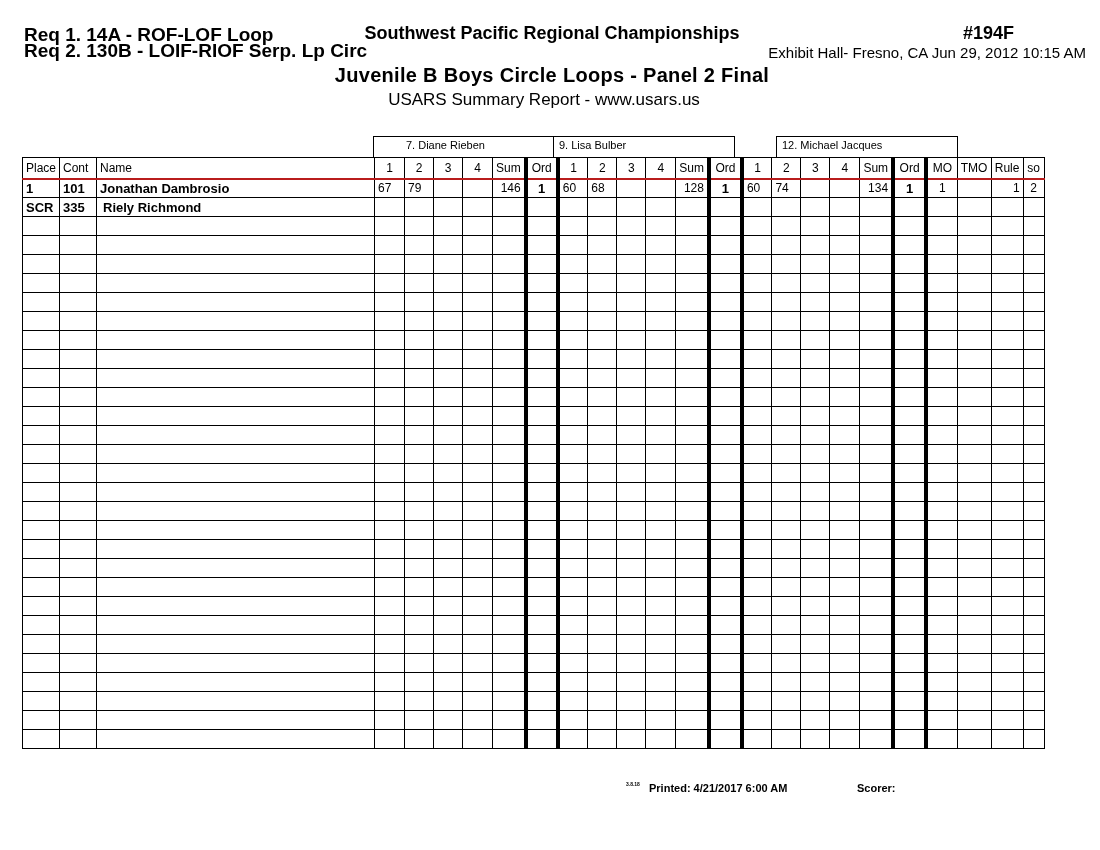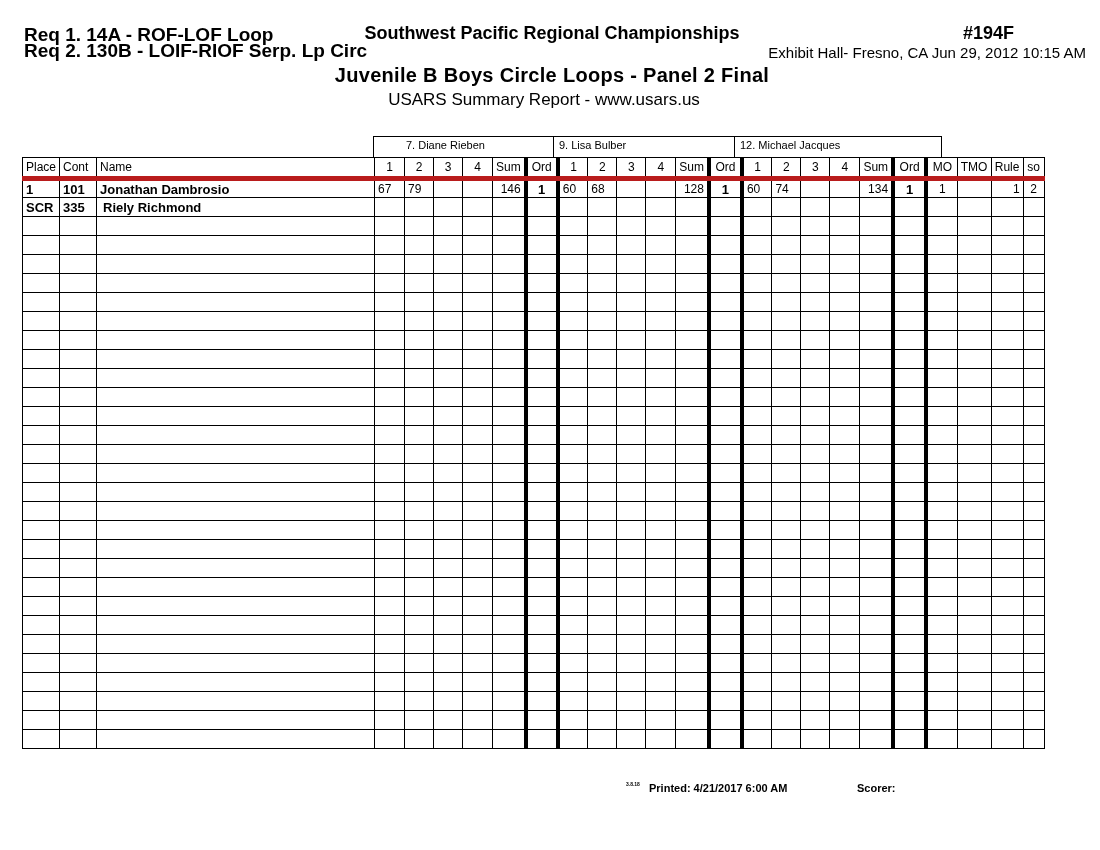--- a/index.html
+++ b/index.html
@@ -9,21 +9,21 @@
   .title1 { left:0; width:1104px; text-align:center; top:23px; font-size:18px; font-weight:bold; }
   .title2 { left:0; width:1086px; text-align:right; top:44px; font-size:15px; }
   .title3 { left:0; width:1104px; text-align:center; top:64px; font-size:20px; font-weight:bold; letter-spacing:0.3px; }
   .title4 { left:0; width:1088px; text-align:center; top:90px; font-size:17px; }
   .eventno { left:963px; top:23px; font-size:18px; font-weight:bold; }
 
   .judge-box { position:absolute; top:136px; height:21px; border:1px solid #000; border-bottom:none; font-size:11px; box-sizing:border-box; padding:2px 0 0 5px; }
 
   table.grid { position:absolute; left:22px; top:157px; border-collapse:collapse; table-layout:fixed; }
   table.grid td { border:1px solid #000; height:19px; padding:0 3px; font-size:12px; box-sizing:border-box; overflow:hidden; white-space:nowrap; }
-  table.grid tr.hdr td { font-size:12px; height:21px; border-bottom:5px solid #b91c1c; }
+  table.grid tr.hdr td { font-size:12px; height:21px; border-bottom:2px solid #b91c1c; }
   table.grid tr.hdr td.c { text-align:center; }
   table.grid td.bold { font-weight:bold; font-size:13px; }
   table.grid td.r { text-align:right; }
   table.grid td.c { text-align:center; }
   table.grid td.thick-l { border-left:4px solid #000; }
 
   .footer-ver { left:626px; top:781px; font-size:5px; font-weight:bold; }
   .footer-printed { left:649px; top:782px; font-size:11px; font-weight:bold; }
   .footer-scorer { left:857px; top:782px; font-size:11px; font-weight:bold; }
 </style>
@@ -34,21 +34,21 @@
 <div class="abs req" style="top:40px;">Req 2.  130B - LOIF-RIOF Serp. Lp Circ</div>
 
 <div class="abs title1">Southwest Pacific Regional Championships</div>
 <div class="abs title2">Exhibit Hall-  Fresno, CA  Jun 29, 2012  10:15 AM</div>
 <div class="abs title3">Juvenile B Boys Circle Loops - Panel 2 Final</div>
 <div class="abs title4">USARS Summary Report - www.usars.us</div>
 <div class="abs eventno">#194F</div>
 
 <div class="judge-box" style="left:373px; width:181px;padding-left:32px;">7.  Diane Rieben</div>
 <div class="judge-box" style="left:553px; width:182px;">9.  Lisa Bulber</div>
-<div class="judge-box" style="left:734px; width:208px;">12.  Michael Jacques</div>
+<div class="judge-box" style="left:776px; width:182px;">12.  Michael Jacques</div>
 
 <table class="grid" id="grid">
   <colgroup>
     <col style="width:36px">
       <col style="width:37px">
       <col style="width:278px">
     <col style="width:30px">
       <col style="width:29px">
       <col style="width:29px">
       <col style="width:30px">

